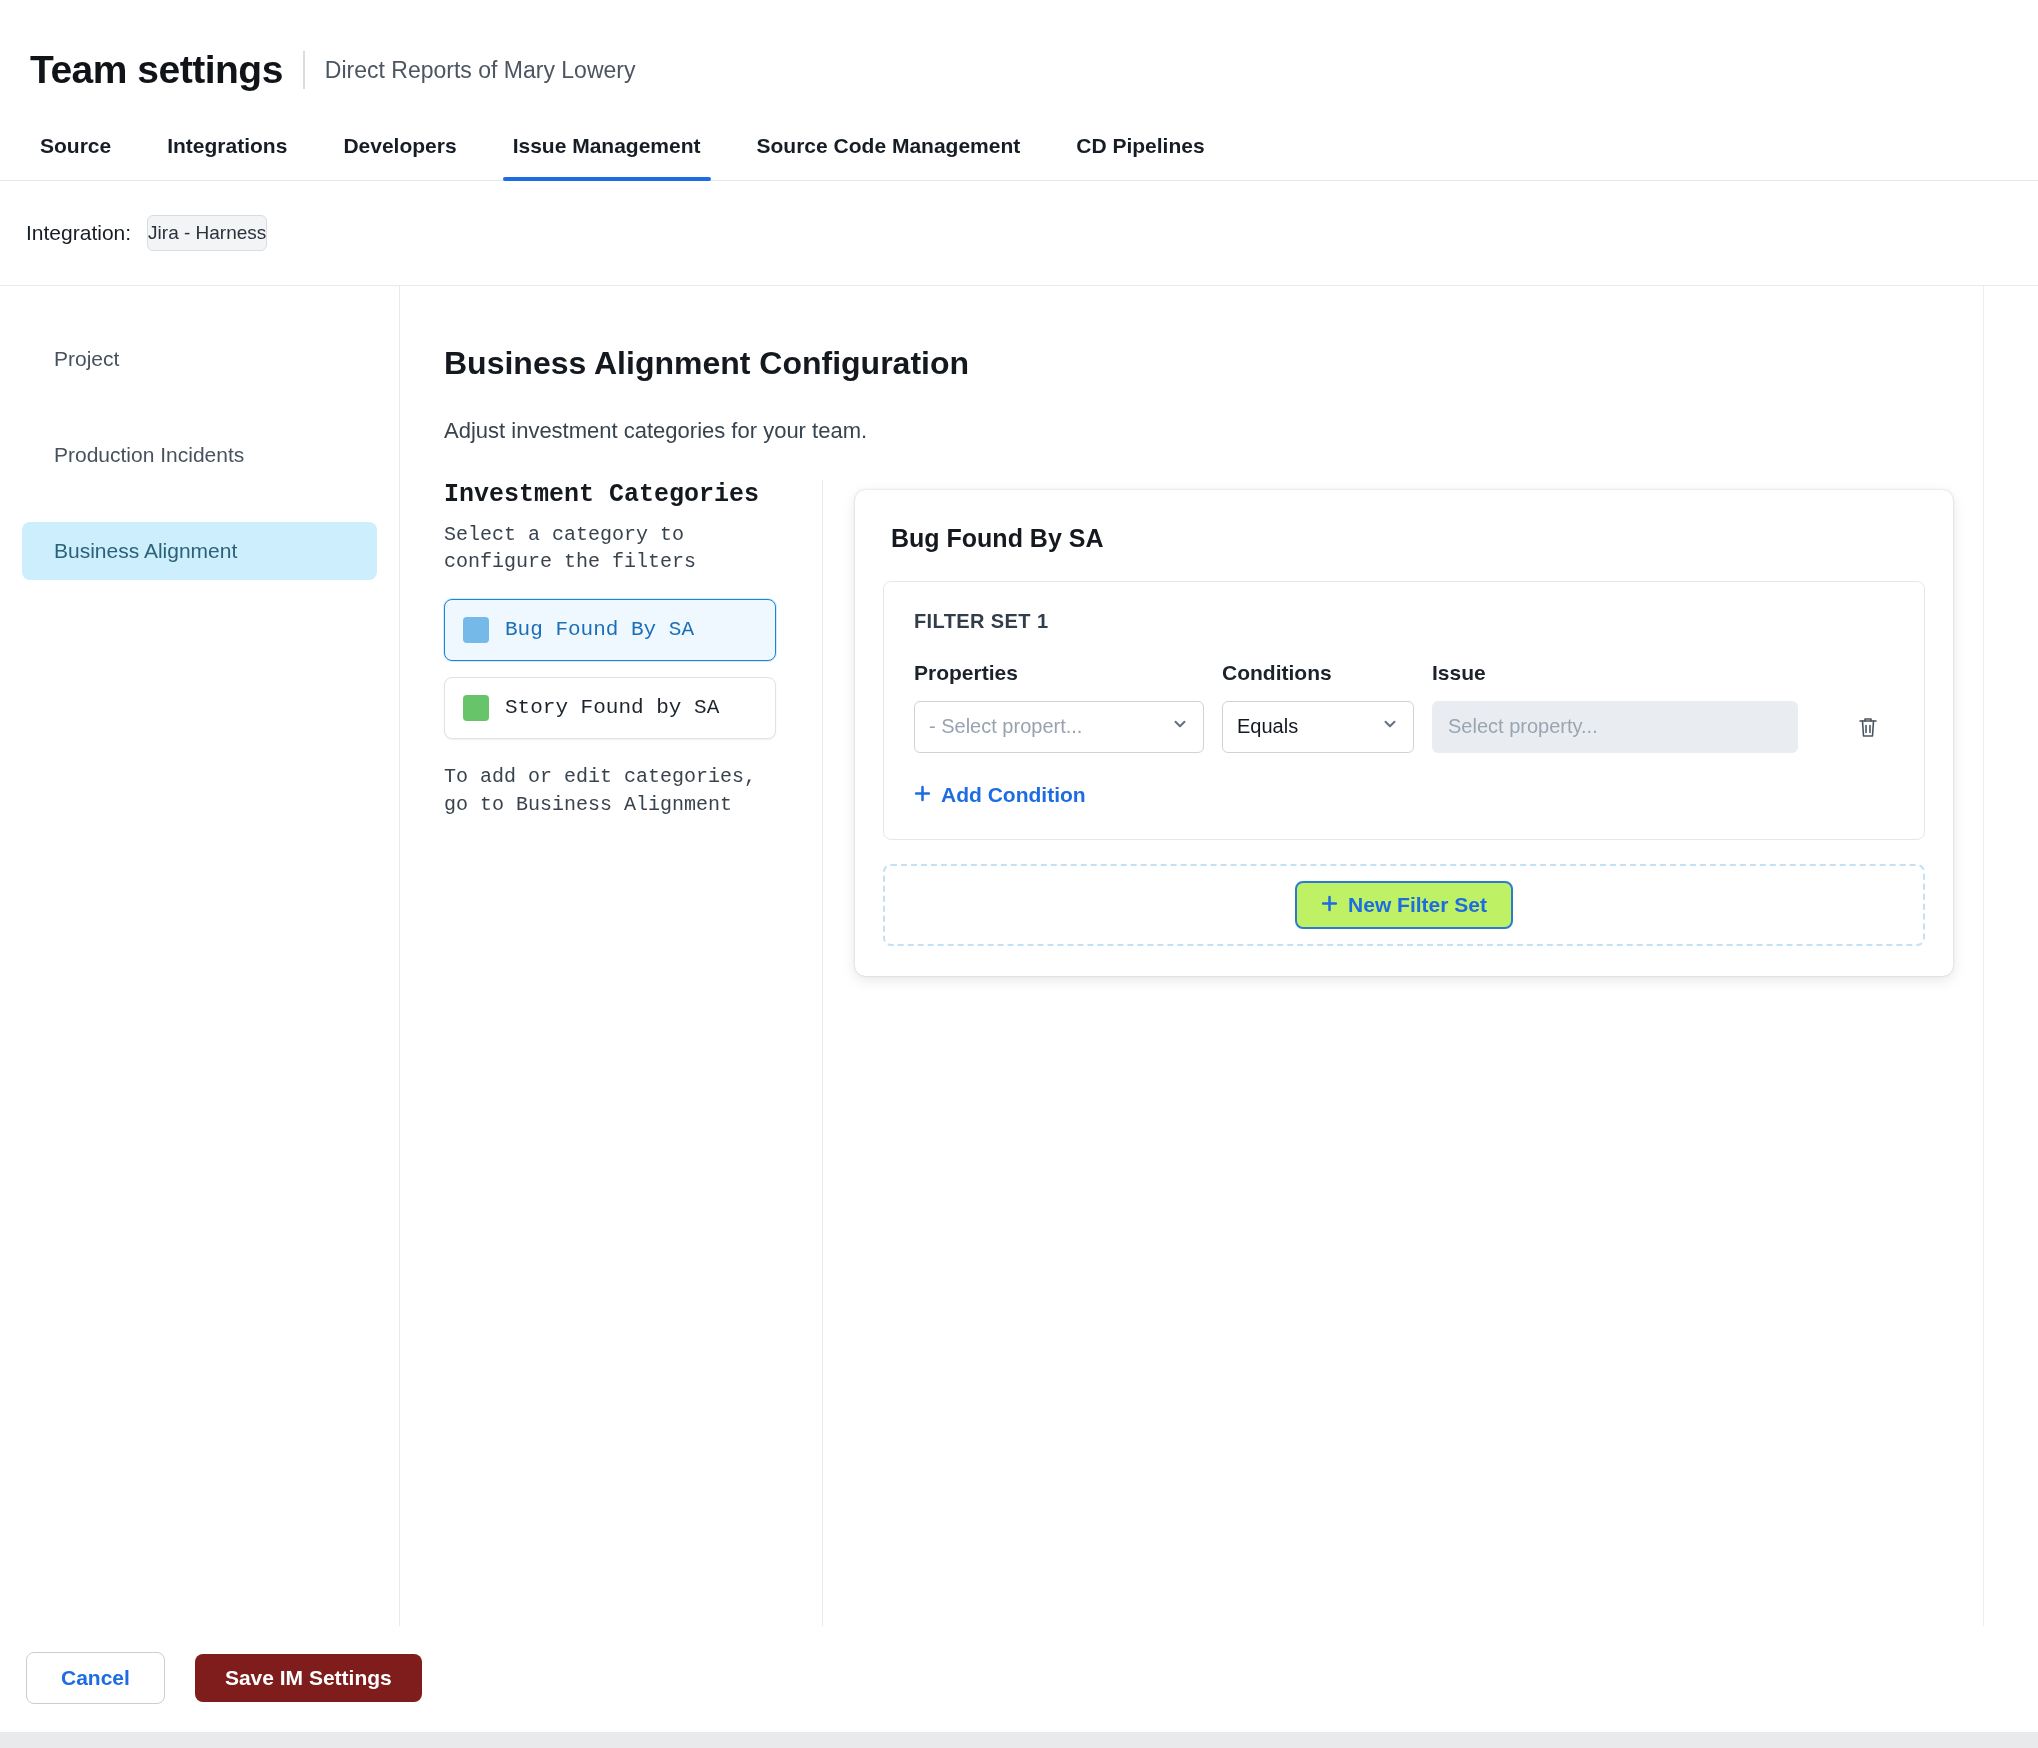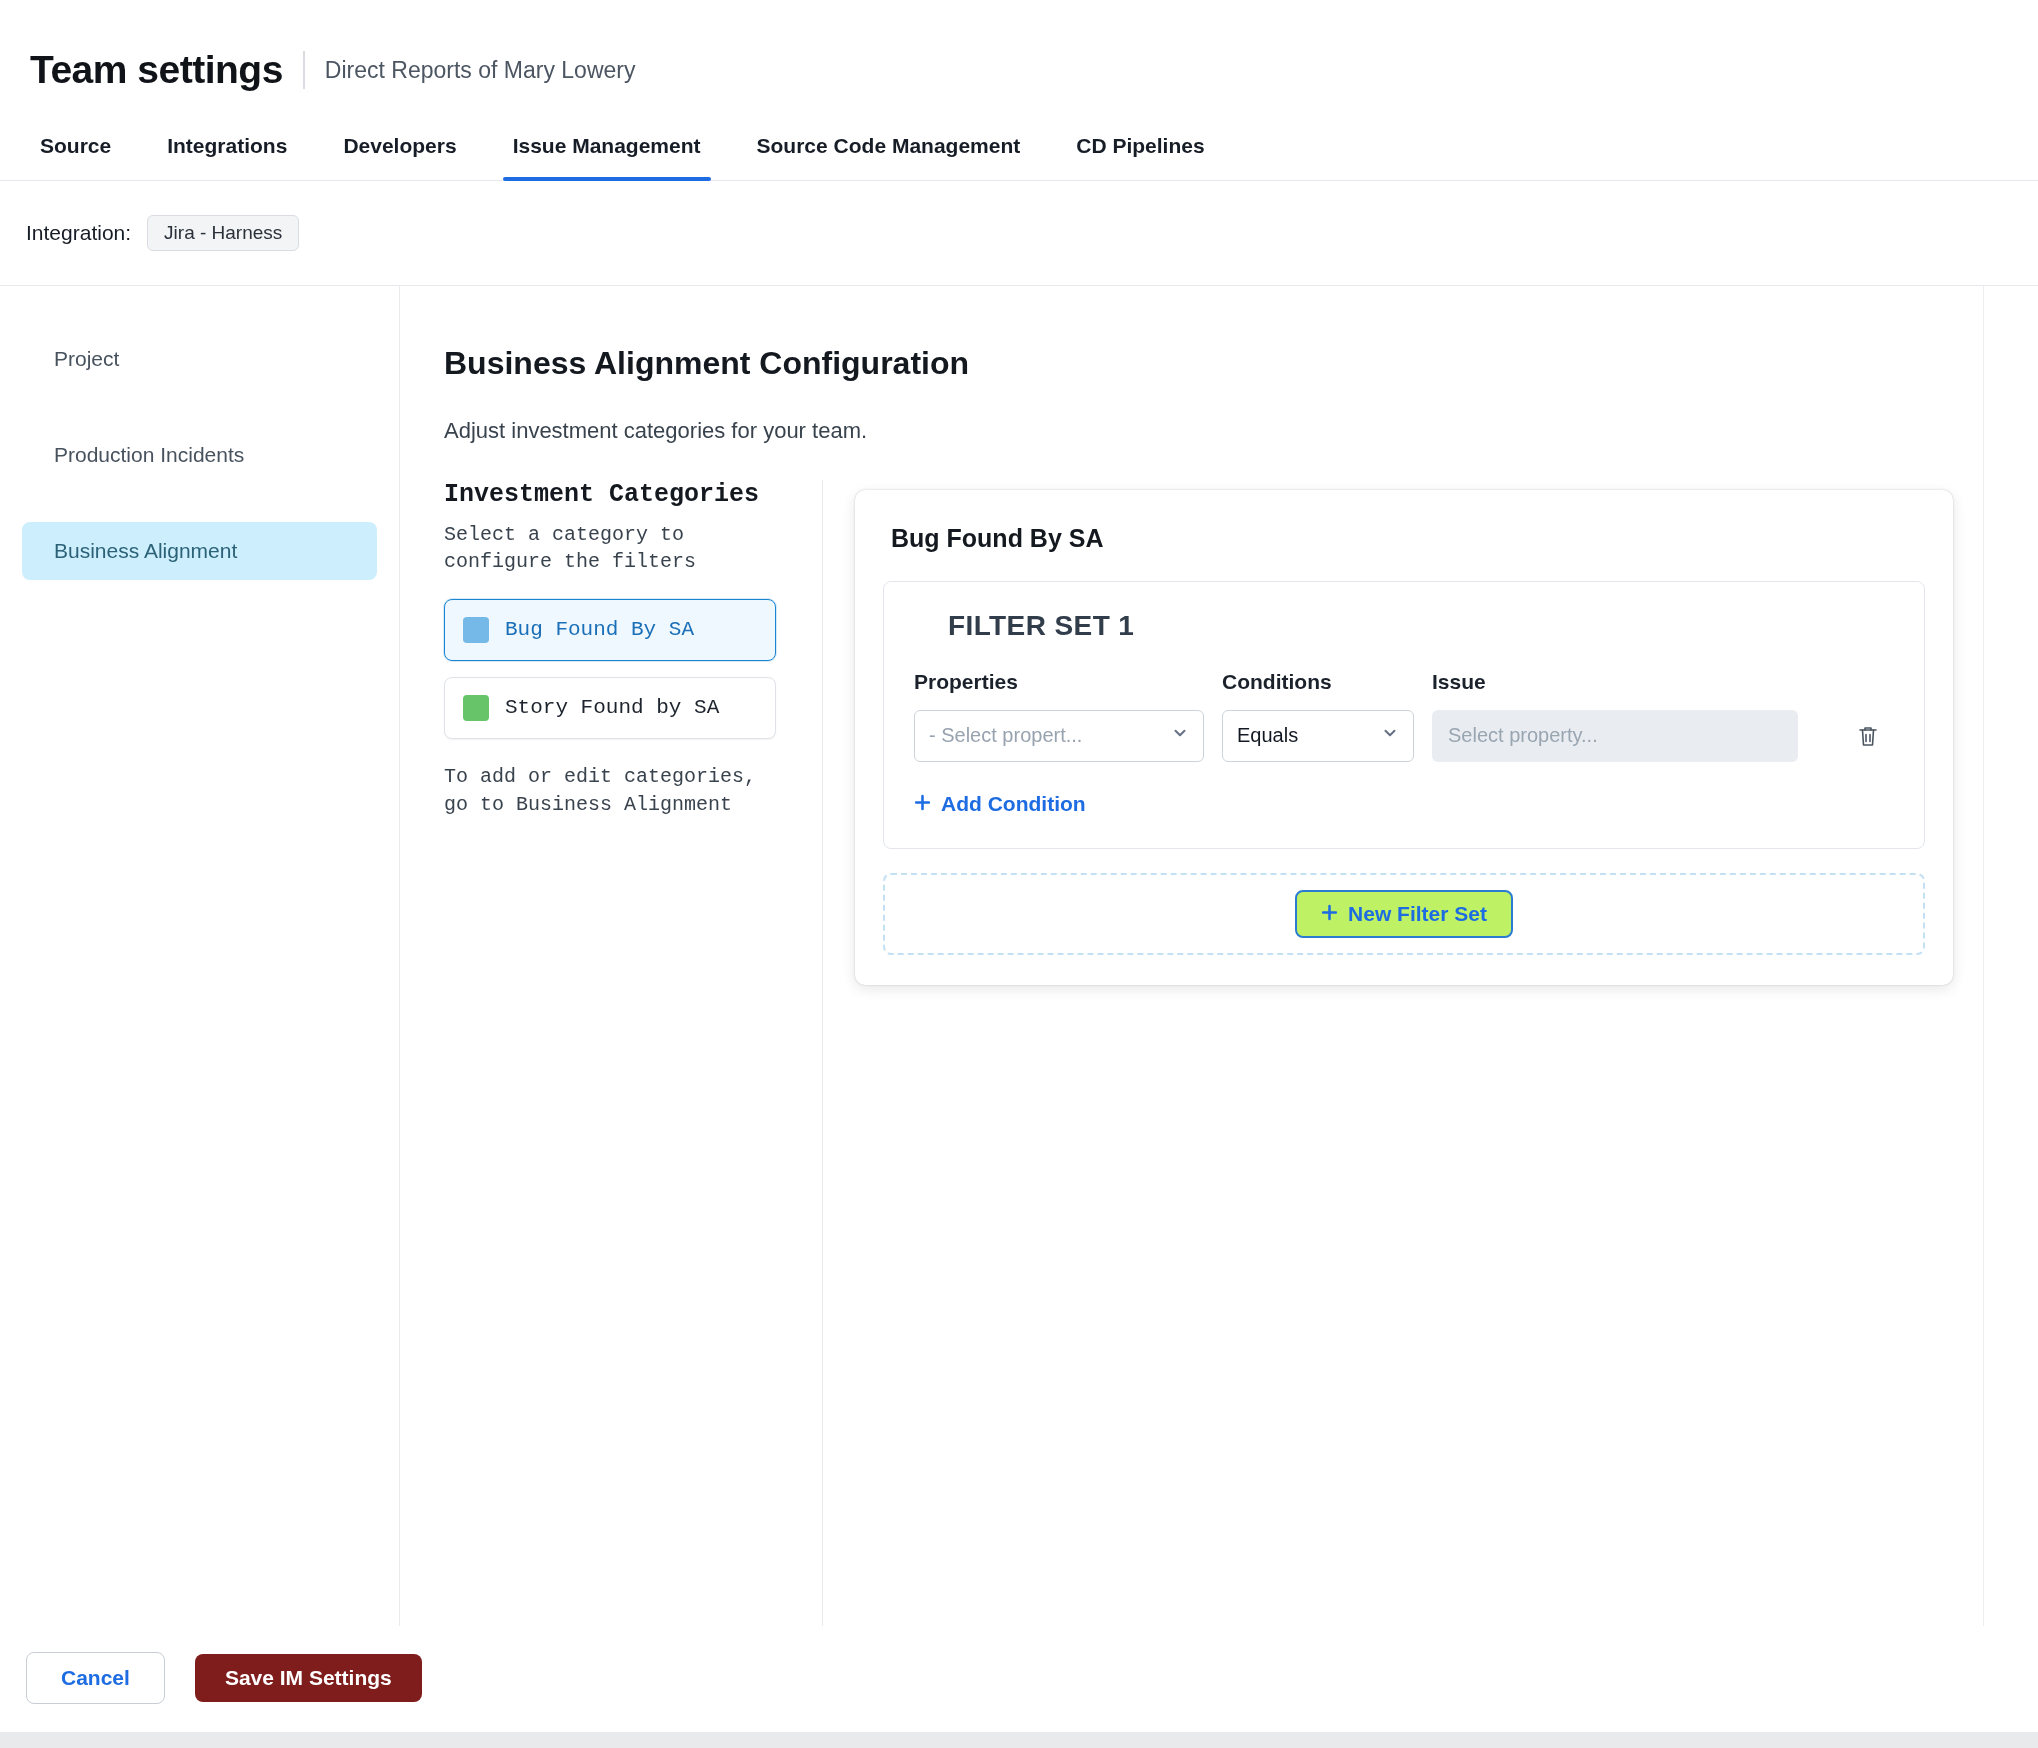--- a/index.html
+++ b/index.html
@@ -20,21 +20,21 @@
   .header-subtitle { font-size: 23px; color: #4c5662; }
 
   
   .tabs { display: flex; gap: 52px; padding-left: 38px; border-bottom: 1px solid #e5e8ec; }
   .tab { font-size: 21px; font-weight: 700; padding: 14px 2px 22px 2px; color: #171d26; position: relative; cursor: pointer; white-space: nowrap; }
   .tab.active::after { content: ""; position: absolute; left: -8px; right: -8px; bottom: -1px; height: 4px; background: #1d6ce2; border-radius: 2px; }
 
   
   .integration-row { display: flex; align-items: center; gap: 16px; padding: 34px 30px 34px 26px; }
   .integration-label { font-size: 21px; color: #171d26; }
-  .chip { font-size: 19px; padding: 6px 16px; background: #f2f4f6; border: 1px solid #d9dde2; border-radius: 6px; color: #2a313b; }
+  .chip { font-size: 19px; padding: 6px 0; background: #f2f4f6; border: 1px solid #d9dde2; border-radius: 6px; color: #2a313b; }
 
   
   .content { flex: 1; display: flex; border-top: 1px solid #e8eaee; min-height: 0; }
   .sidebar { flex: 0 0 400px; width: 400px; border-right: 1px solid #e8eaee; padding: 44px 22px 0 22px; }
   .side-item { font-size: 21px; color: #47525e; padding: 17px 32px; margin-bottom: 38px; border-radius: 8px; cursor: pointer; }
   .side-item.selected { background: #cdeffd; color: #2b6277; }
 
   .main { flex: 1; display: flex; flex-direction: column; padding: 38px 0 0 44px; border-right: 1px solid #eceef1; min-width: 0; }
   .gutter { flex: 0 0 54px; width: 54px; }
 
@@ -49,21 +49,21 @@
   .cat-btn { display: flex; align-items: center; gap: 16px; width: 100%; height: 62px; border: 1px solid #dfe3e8; border-radius: 8px; background: #ffffff; font-size: 21px; color: #1d242d; padding: 0 18px; margin-bottom: 16px; cursor: pointer; font-family: inherit; text-align: left; box-shadow: 0 1px 2px rgba(16,24,40,0.06); }
   .cat-btn.selected { background: #eef8fe; border-color: #1b85d4; color: #1a6fb8; box-shadow: 0 0 0 1px rgba(27,133,212,0.18); }
   .swatch { width: 26px; height: 26px; border-radius: 4px; flex: 0 0 26px; }
   .cat-footnote { font-size: 20px; color: #39434e; margin-top: 24px; line-height: 1.4; }
 
   
   .config-col { flex: 1; border-left: 1px solid #e8eaee; padding: 10px 30px 0 32px; min-width: 0; }
   .card { background: #ffffff; border-radius: 10px; padding: 30px 28px 30px 28px; box-shadow: 0 0 2px rgba(16,24,40,0.22), 0 4px 14px rgba(16,24,40,0.10); }
   .card-title { font-size: 25px; font-weight: bold; color: #14181f; margin: 4px 0 28px 8px; }
   .filter-box { border: 1px solid #e3e7ec; border-radius: 8px; padding: 28px 30px 32px 30px; }
-  .filter-title { font-size: 28px; font-weight: bold; color: #313d4a; letter-spacing: 0.4px; margin-bottom: 28px; margin-left: 34px; }
+  .filter-title { font-size: 20px; font-weight: bold; color: #313d4a; letter-spacing: 0.4px; margin-bottom: 28px; }
   .filter-grid { display: grid; grid-template-columns: 290px 192px 366px 1fr; column-gap: 18px; row-gap: 16px; align-items: center; }
   .col-header { font-size: 21px; font-weight: bold; color: #1b222c; }
   .select { height: 52px; border: 1px solid #ccd3db; border-radius: 6px; background: #ffffff; display: flex; align-items: center; justify-content: space-between; padding: 0 14px; font-size: 20px; cursor: pointer; }
   .select .sel-value { color: #121922; }
   .select .sel-value.placeholder { color: #98a3b0; }
   .text-input { height: 52px; width: 100%; background: #e9edf1; border: none; border-radius: 6px; padding: 0 16px; font-size: 20px; font-family: inherit; color: #222831; }
   .text-input::placeholder { color: #9aa5b2; }
   .trash-btn { justify-self: end; margin-right: 10px; background: none; border: none; cursor: pointer; padding: 4px; line-height: 0; }
   .add-condition { display: inline-flex; align-items: center; gap: 10px; margin-top: 30px; color: #1d6ce2; font-size: 21px; font-weight: bold; background: none; border: none; padding: 0; cursor: pointer; font-family: inherit; }
   .new-filter-wrap { margin-top: 24px; border: 2px dashed #c3e0f4; border-radius: 8px; padding: 15px 0; display: flex; justify-content: center; }

